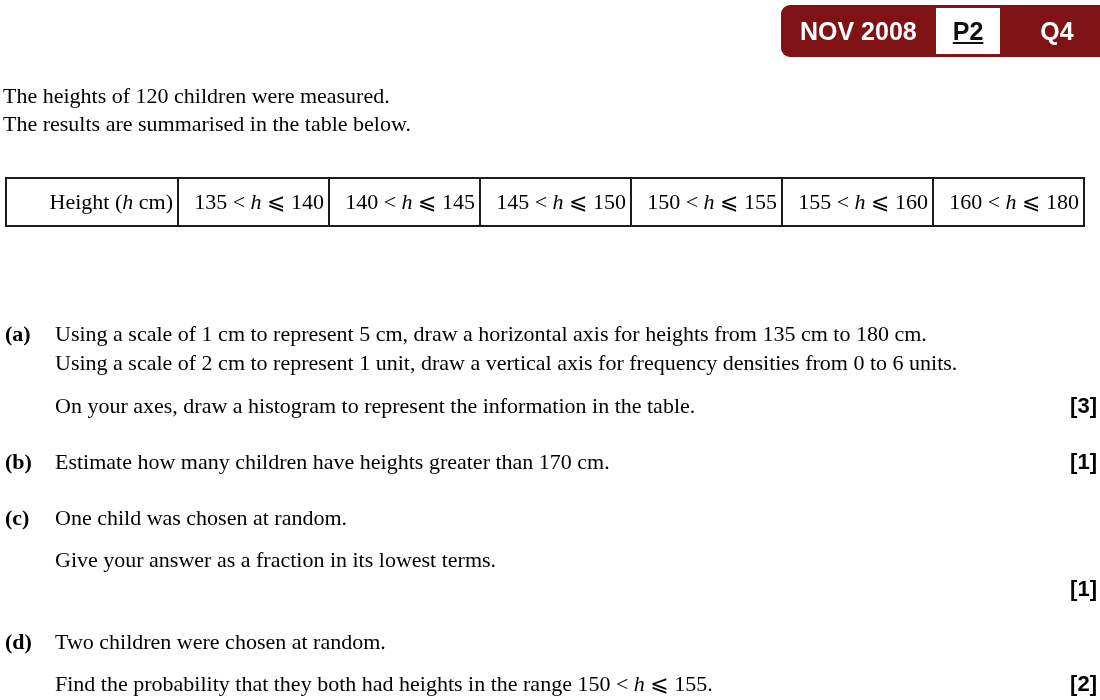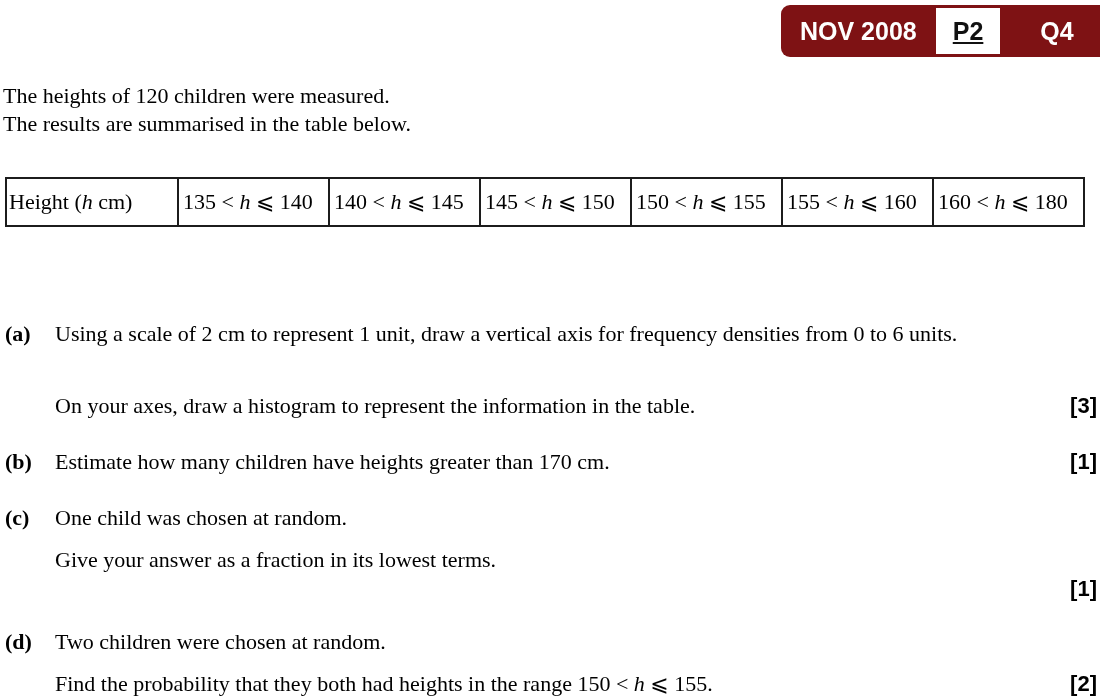--- a/index.html
+++ b/index.html
@@ -21,24 +21,24 @@
 
   
   .intro{position:absolute;left:3px;top:76px;font-size:22px;line-height:28px;margin-top:6px;}
 
   
   table.freq{
     position:absolute;left:5px;top:177px;width:1080px;
     border-collapse:collapse;table-layout:fixed;font-size:22px;
   }
   table.freq td{
-    border:2px solid #1c1c1c;height:46px;text-align:left;
+    border:2px solid #1c1c1c;height:46px;text-align:right;
     vertical-align:middle;padding:0 4px;white-space:nowrap;overflow:hidden;
   }
-  table.freq td.rowlabel{text-align:left;padding-left:2px;}
+  table.freq td.rowlabel{text-align:right;padding-left:2px;}
   col.c0{width:172px;}
 
   
   .qrow{position:absolute;left:0;width:1100px;font-size:22px;line-height:28.5px;}
   .qlabel{position:absolute;left:5px;top:0;font-weight:bold;}
   .qtext{position:absolute;left:55px;top:0;right:72px;}
   .qmark{
     position:absolute;right:3px;
     font-family:"Liberation Sans","DejaVu Sans",sans-serif;font-weight:bold;font-size:22px;
     line-height:28.5px;
@@ -80,20 +80,21 @@
         <td>150 &lt; <i>h</i> ⩽ 155</td>
         <td>155 &lt; <i>h</i> ⩽ 160</td>
         <td>160 &lt; <i>h</i> ⩽ 180</td>
       </tr>
     </tbody>
   </table>
 
   <div class="qrow" style="top:320px;">
     <span class="qlabel">(a)</span>
     <div class="qtext">
+      <div>Using a scale of 1 cm to represent 5 cm, draw a horizontal axis for heights from 135 cm to 180 cm.</div>
       <div>Using a scale of 2 cm to represent 1 unit, draw a vertical axis for frequency densities from 0 to 6 units.</div>
     </div>
   </div>
 
   <div class="qrow" style="top:392px;">
     <div class="qtext">On your axes, draw a histogram to represent the information in the table.</div>
     <span class="qmark" style="top:0;">[3]</span>
   </div>
 
   <div class="qrow" style="top:448px;">

